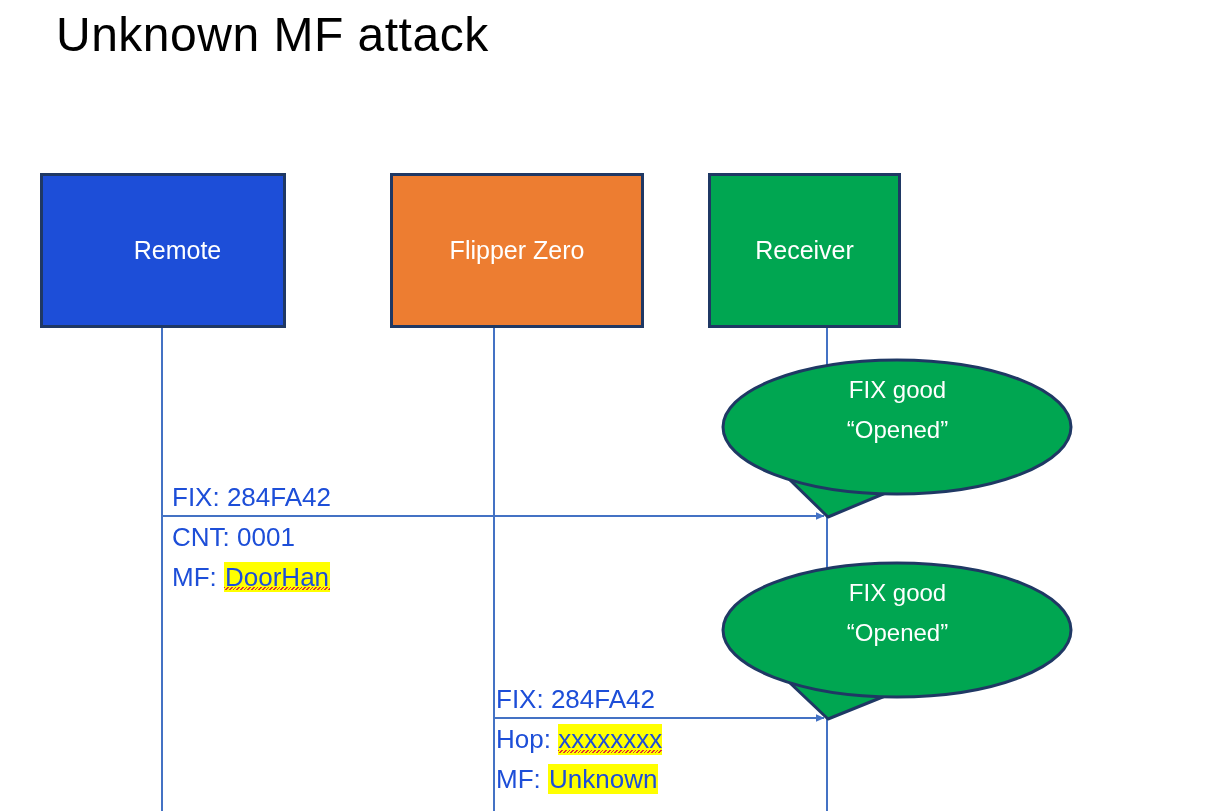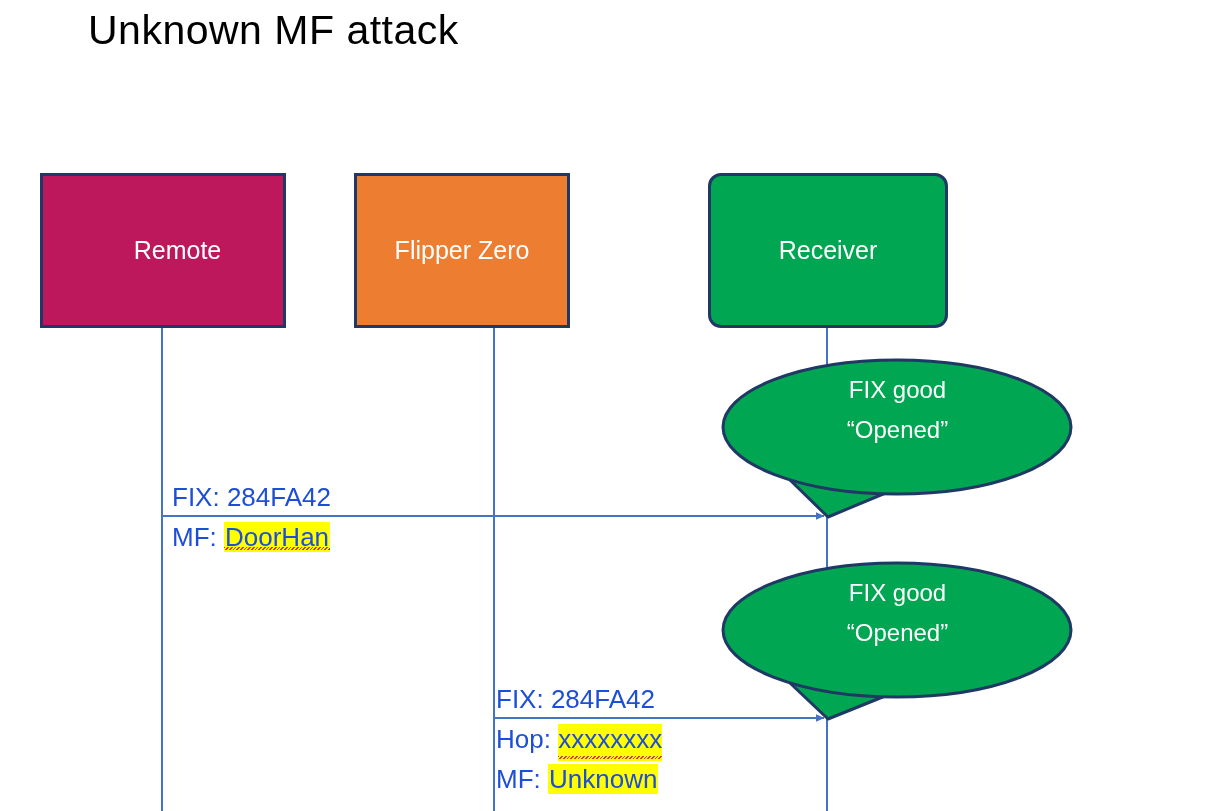--- a/index.html
+++ b/index.html
@@ -23,28 +23,27 @@
     width: 1216px;
     height: 811px;
     background: #ffffff;
   }
 
   
   .slide-title {
     position: absolute;
     left: 56px;
     top: 6px;
-    font-size: 41px;
+    font-size: 48px;
     font-weight: 300;
     letter-spacing: 0.5px;
     line-height: 1.2;
     color: #000000;
     white-space: nowrap;
     font-stretch: condensed;
-    margin-left: 32px;
   }
 
   
   #diagram-svg {
     position: absolute;
     left: 0; top: 0;
     width: 1216px;
     height: 811px;
     pointer-events: none;
   }
@@ -59,22 +58,22 @@
     justify-content: center;
   }
   .actor-label {
     color: #ffffff;
     font-size: 25px;
     font-weight: 400;
     text-align: center;
     line-height: 1.1;
   }
   #actor-remote   { left: 40px;  top: 173px; width: 246px; height: 155px; }
-  #actor-flipper  { left: 354px; top: 173px; width: 216px; height: 155px; }
-  #actor-receiver { left: 708px; top: 173px; width: 240px; height: 155px; border-radius: 13px; }
+  #actor-flipper  { left: 390px; top: 173px; width: 254px; height: 155px; }
+  #actor-receiver { left: 708px; top: 173px; width: 193px; height: 155px; }
 
   
   .msg-block {
     position: absolute;
     font-size: 26px;
     line-height: 40px;
     color: #1d4ed8;
     white-space: nowrap;
   }
   #msg-block-1 { left: 172px; top: 477px; }
@@ -97,21 +96,21 @@
     right: 0;
     bottom: 2px;
     height: 3px;
     background-image:
       repeating-linear-gradient(135deg,
         #E03030 0px, #E03030 1.2px,
         rgba(255,255,255,0) 1.2px, rgba(255,255,255,0) 2.6px);
   }
   .hop-hl {
     background: #FFFF00;
-    padding-bottom: 7px;
+    padding-bottom: 1px;
   }
 
   
   .bubble-text {
     position: absolute;
     color: #ffffff;
     font-size: 24px;
     line-height: 40px;
     text-align: center;
     white-space: nowrap;
@@ -147,35 +146,38 @@
       <path d="M 790 480 L 828 517 L 900 487 L 860 462 Z" fill="#00A651" stroke="#1F3864" stroke-width="3" stroke-linejoin="round"></path>
       <ellipse cx="897" cy="427" rx="174" ry="67" fill="#00A651" stroke="#1F3864" stroke-width="3"></ellipse>
     </g>
 
     <g>
       <path d="M 790 683 L 828 719 L 900 690 L 860 665 Z" fill="#00A651" stroke="#1F3864" stroke-width="3" stroke-linejoin="round"></path>
       <ellipse cx="897" cy="630" rx="174" ry="67" fill="#00A651" stroke="#1F3864" stroke-width="3"></ellipse>
     </g>
   </svg>
 
-  <div class="actor-box" id="actor-remote" style="background: #be185d; padding-left: 29px;">
+  <div class="actor-box" id="actor-remote" style="background: #1d4ed8; padding-left: 29px;">
     <span class="actor-label">Remote</span>
   </div>
 
   <div class="actor-box" id="actor-flipper" style="background: rgb(237, 125, 49);">
     <span class="actor-label">Flipper Zero</span>
   </div>
 
   <div class="actor-box" id="actor-receiver" style="background: rgb(0, 166, 81);">
     <span class="actor-label">Receiver</span>
   </div>
 
   <div class="msg-block" id="msg-block-1">
     <span class="msg-line">
       <span>FIX: </span><span>284FA42</span>
+    </span>
+    <span class="msg-line">
+      <span>CNT: </span><span>0001</span>
     </span>
     <span class="msg-line">
       <span>MF: </span><span class="hl squiggle">DoorHan</span>
     </span>
   </div>
 
   <div class="msg-block" id="msg-block-2">
     <span class="msg-line">
       <span>FIX: </span><span>284FA42</span>
     </span>

